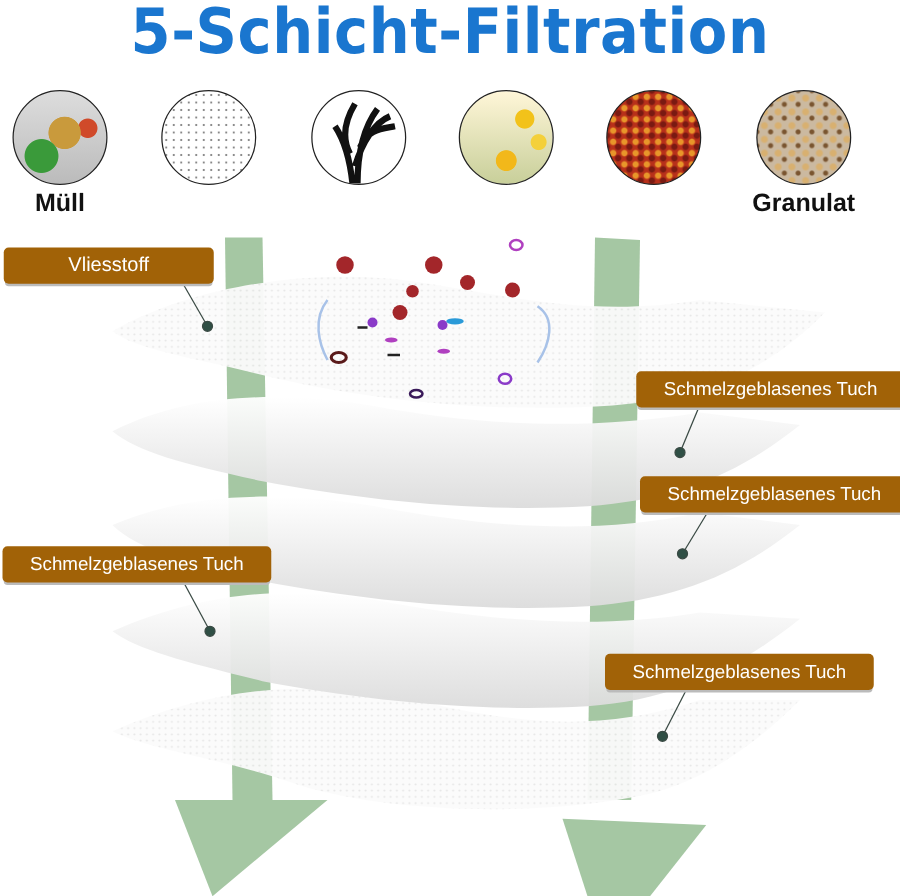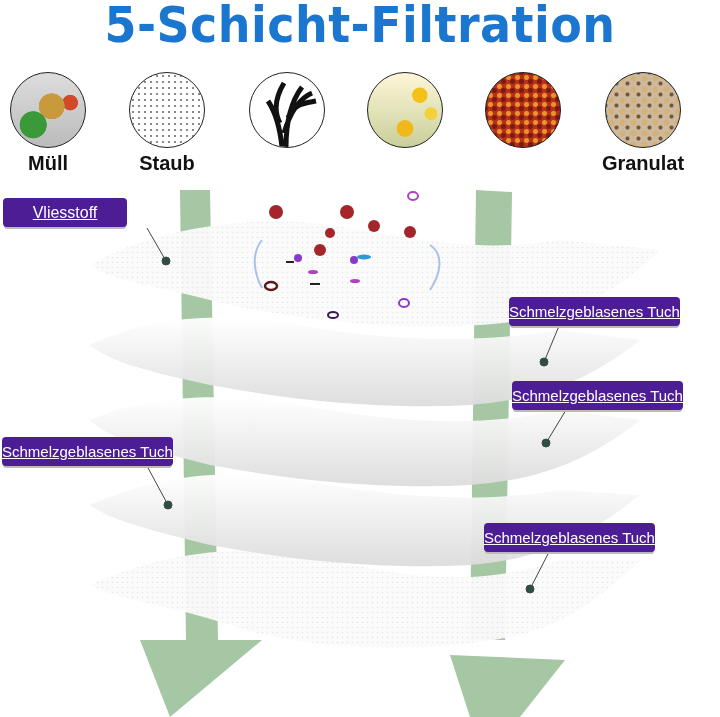--- a/index.html
+++ b/index.html
@@ -2,35 +2,34 @@
 <html><head>
 <meta charset="utf-8">
 <style>
   html, body { margin:0; padding:0; background:#ffffff; }
   body { width:720px; height:717px; position:relative; overflow:hidden; font-family:"Liberation Sans", sans-serif; }
   .title { position:absolute; left:0; top:-4px; width:720px; text-align:center; font-family:"DejaVu Sans", sans-serif; font-weight:bold; font-size:50px; color:#1a76cf; letter-spacing:0.5px; transform:scaleX(0.92); transform-origin:center; }
   .cat { position:absolute; top:72px; width:110px; text-align:center; }
   .cat .circle { width:74px; height:74px; border-radius:50%; border:1px solid #222; margin:0 auto; overflow:hidden; position:relative; }
   .cat .lbl { margin-top:4px; font-family:"Liberation Sans", sans-serif; font-weight:bold; font-size:20px; color:#111; }
   .layers { position:absolute; left:0; top:0; width:720px; height:717px; }
-  .badge { position:absolute; height:29px; line-height:29px; background:#4c1d95; color:#fff; border-radius:4px; font-size:16px; padding:0 0; white-space:nowrap; box-shadow:0 3px 0 -1px #bbb;text-decoration:underline; }
+  .badge { position:absolute; height:29px; line-height:29px; background:#a16207; color:#fff; border-radius:4px; font-size:16px; padding:0 22px; white-space:nowrap; box-shadow:0 3px 0 -1px #bbb; }
   .badge.sm { font-size:15px; }
 </style>
 </head>
 <body>
 
 <div class="title">5-Schicht-Filtration</div>
 
 <div class="cat" style="left:-7px;">
   <div class="circle" style="background:radial-gradient(circle at 30% 70%,#3a9a3a 0 18%,transparent 19%),radial-gradient(circle at 55% 45%,#c99a3c 0 22%,transparent 23%),radial-gradient(circle at 80% 40%,#d04a2a 0 10%,transparent 11%),linear-gradient(#ddd,#bbb);"></div>
   <div class="lbl">Müll</div>
 </div>
 <div class="cat" style="left:112px;">
   <div class="circle" style="background:radial-gradient(#888 0.7px,transparent 1.2px) 0 0/6px 6px,#fff;"></div>
-  <div class="lbl">Staub</div>
 </div>
 <div class="cat" style="left:232px;">
   <div class="circle" style="background:#fff;">
     <svg width="74" height="74" viewBox="0 0 74 74">
         <path d="M32 74 C30 55 26 40 18 28 M36 74 C36 50 40 30 52 14 M34 60 C40 40 50 25 62 20 M30 50 C22 35 28 20 34 10 M38 45 C44 30 56 30 66 28" stroke="#111" stroke-width="5" fill="none"></path>
       </svg>
   </div>
 </div>
 <div class="cat" style="left:350px;">
   <div class="circle" style="background:radial-gradient(circle at 70% 30%,#f2c21a 0 10%,transparent 11%),radial-gradient(circle at 50% 75%,#f2b81a 0 12%,transparent 13%),radial-gradient(circle at 85% 55%,#f4d03a 0 8%,transparent 9%),linear-gradient(#fff6d8,#c8cf9a);"></div>

